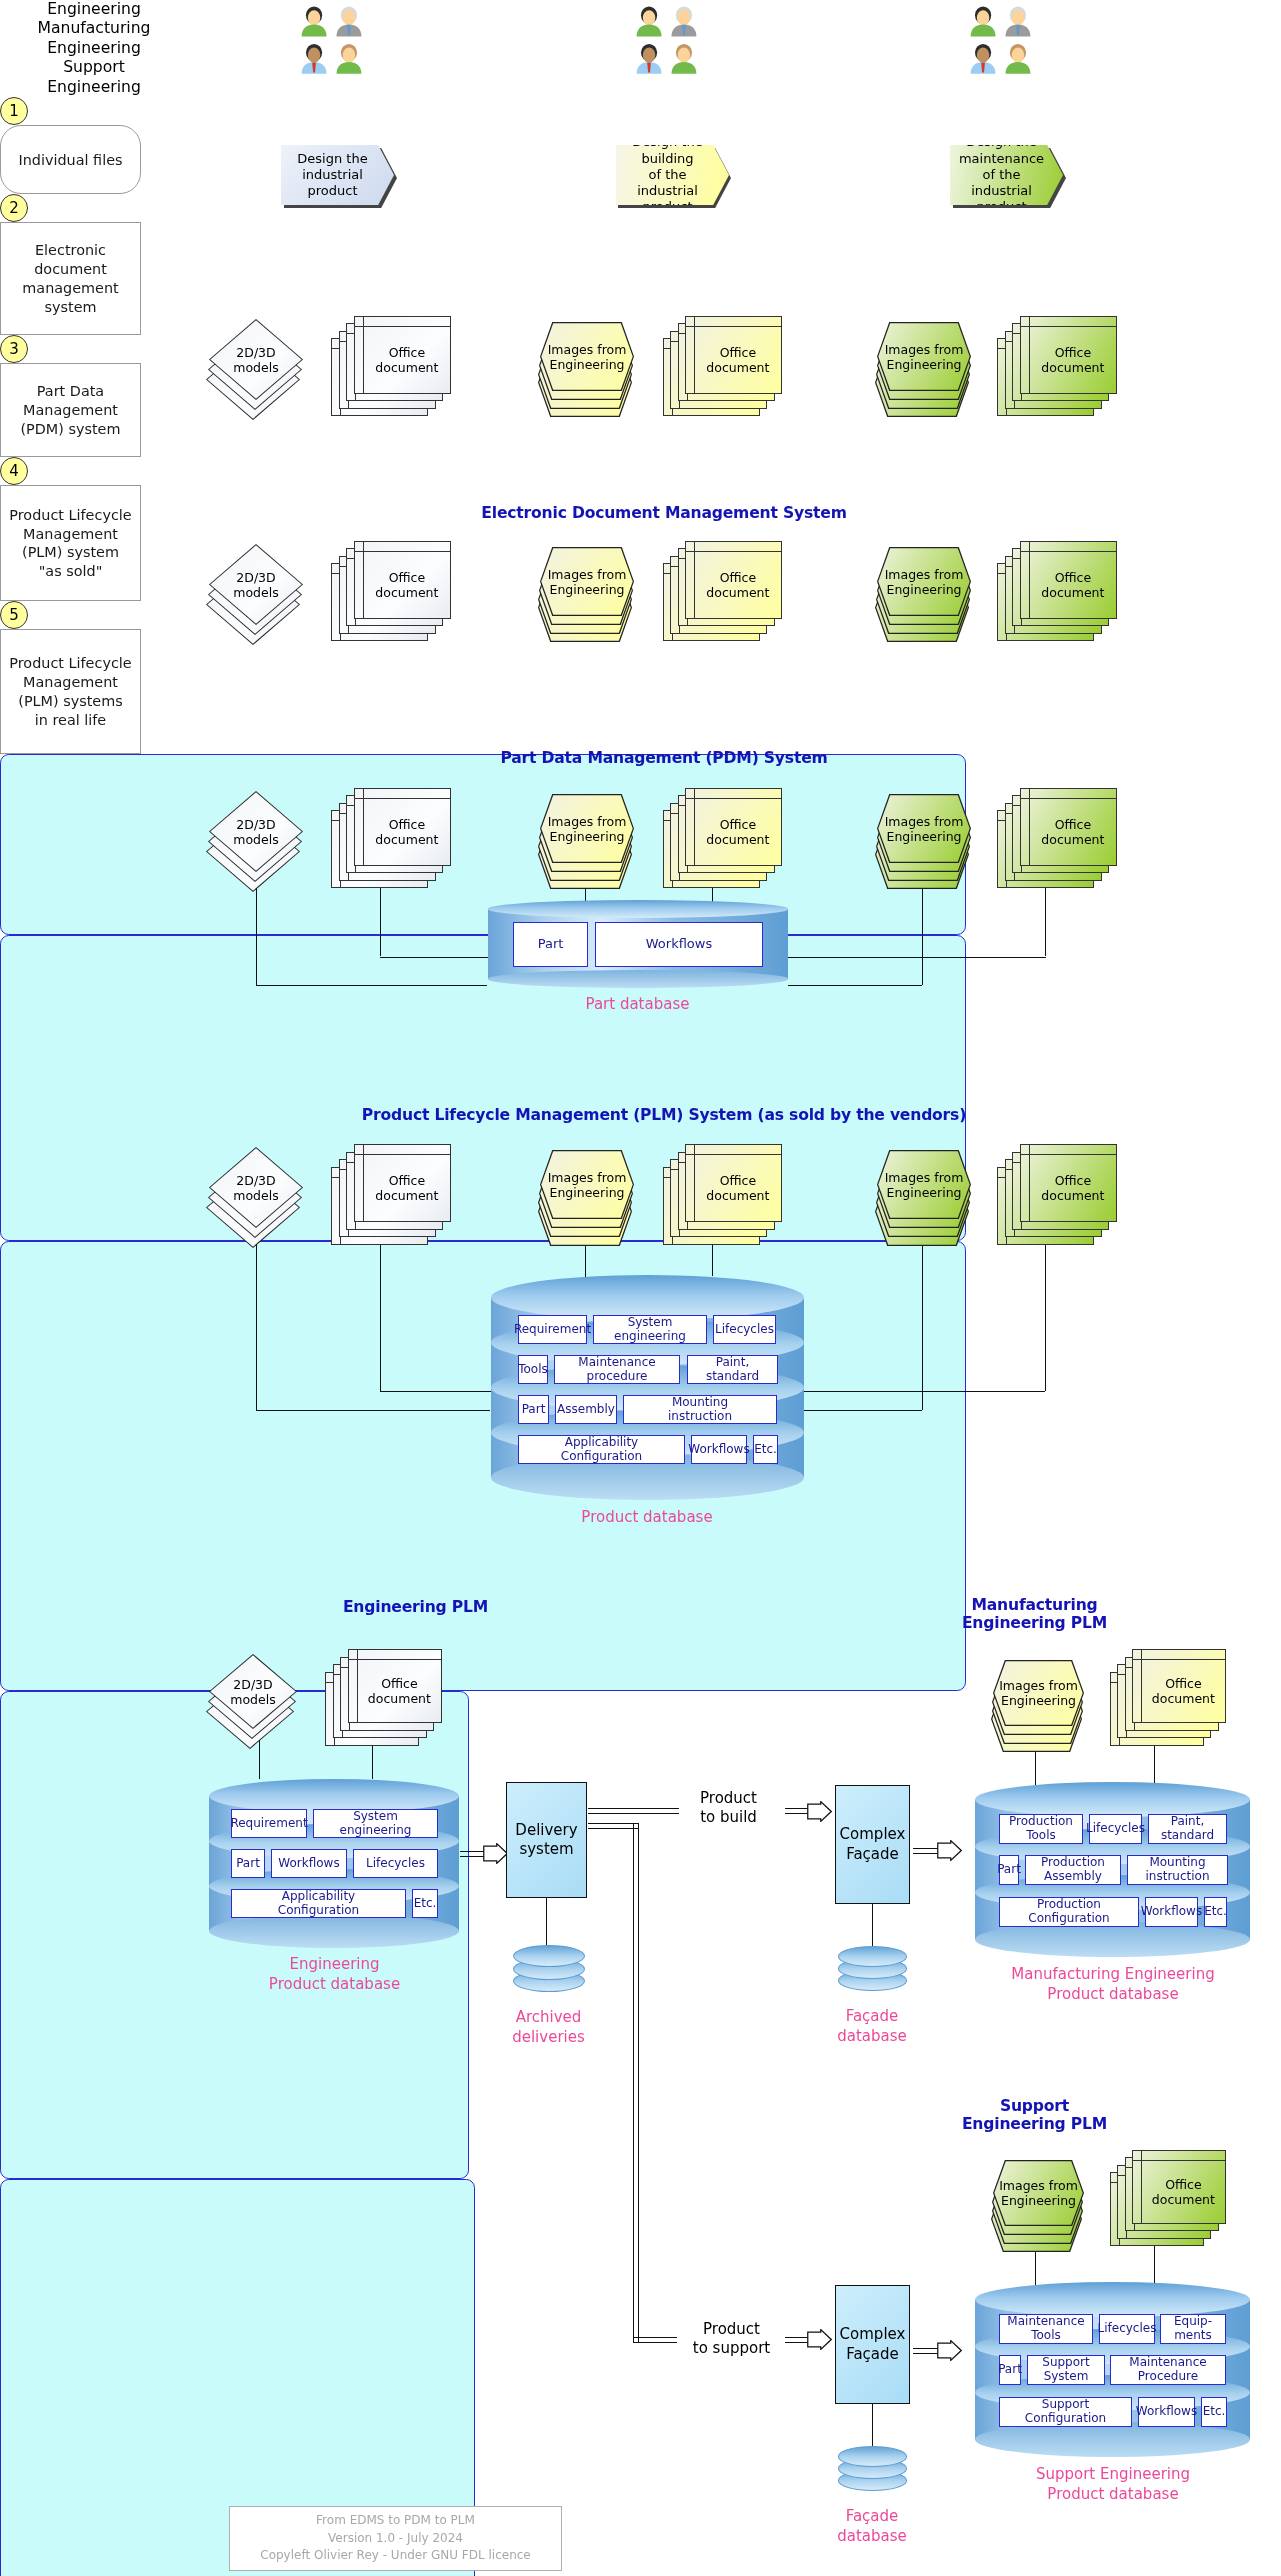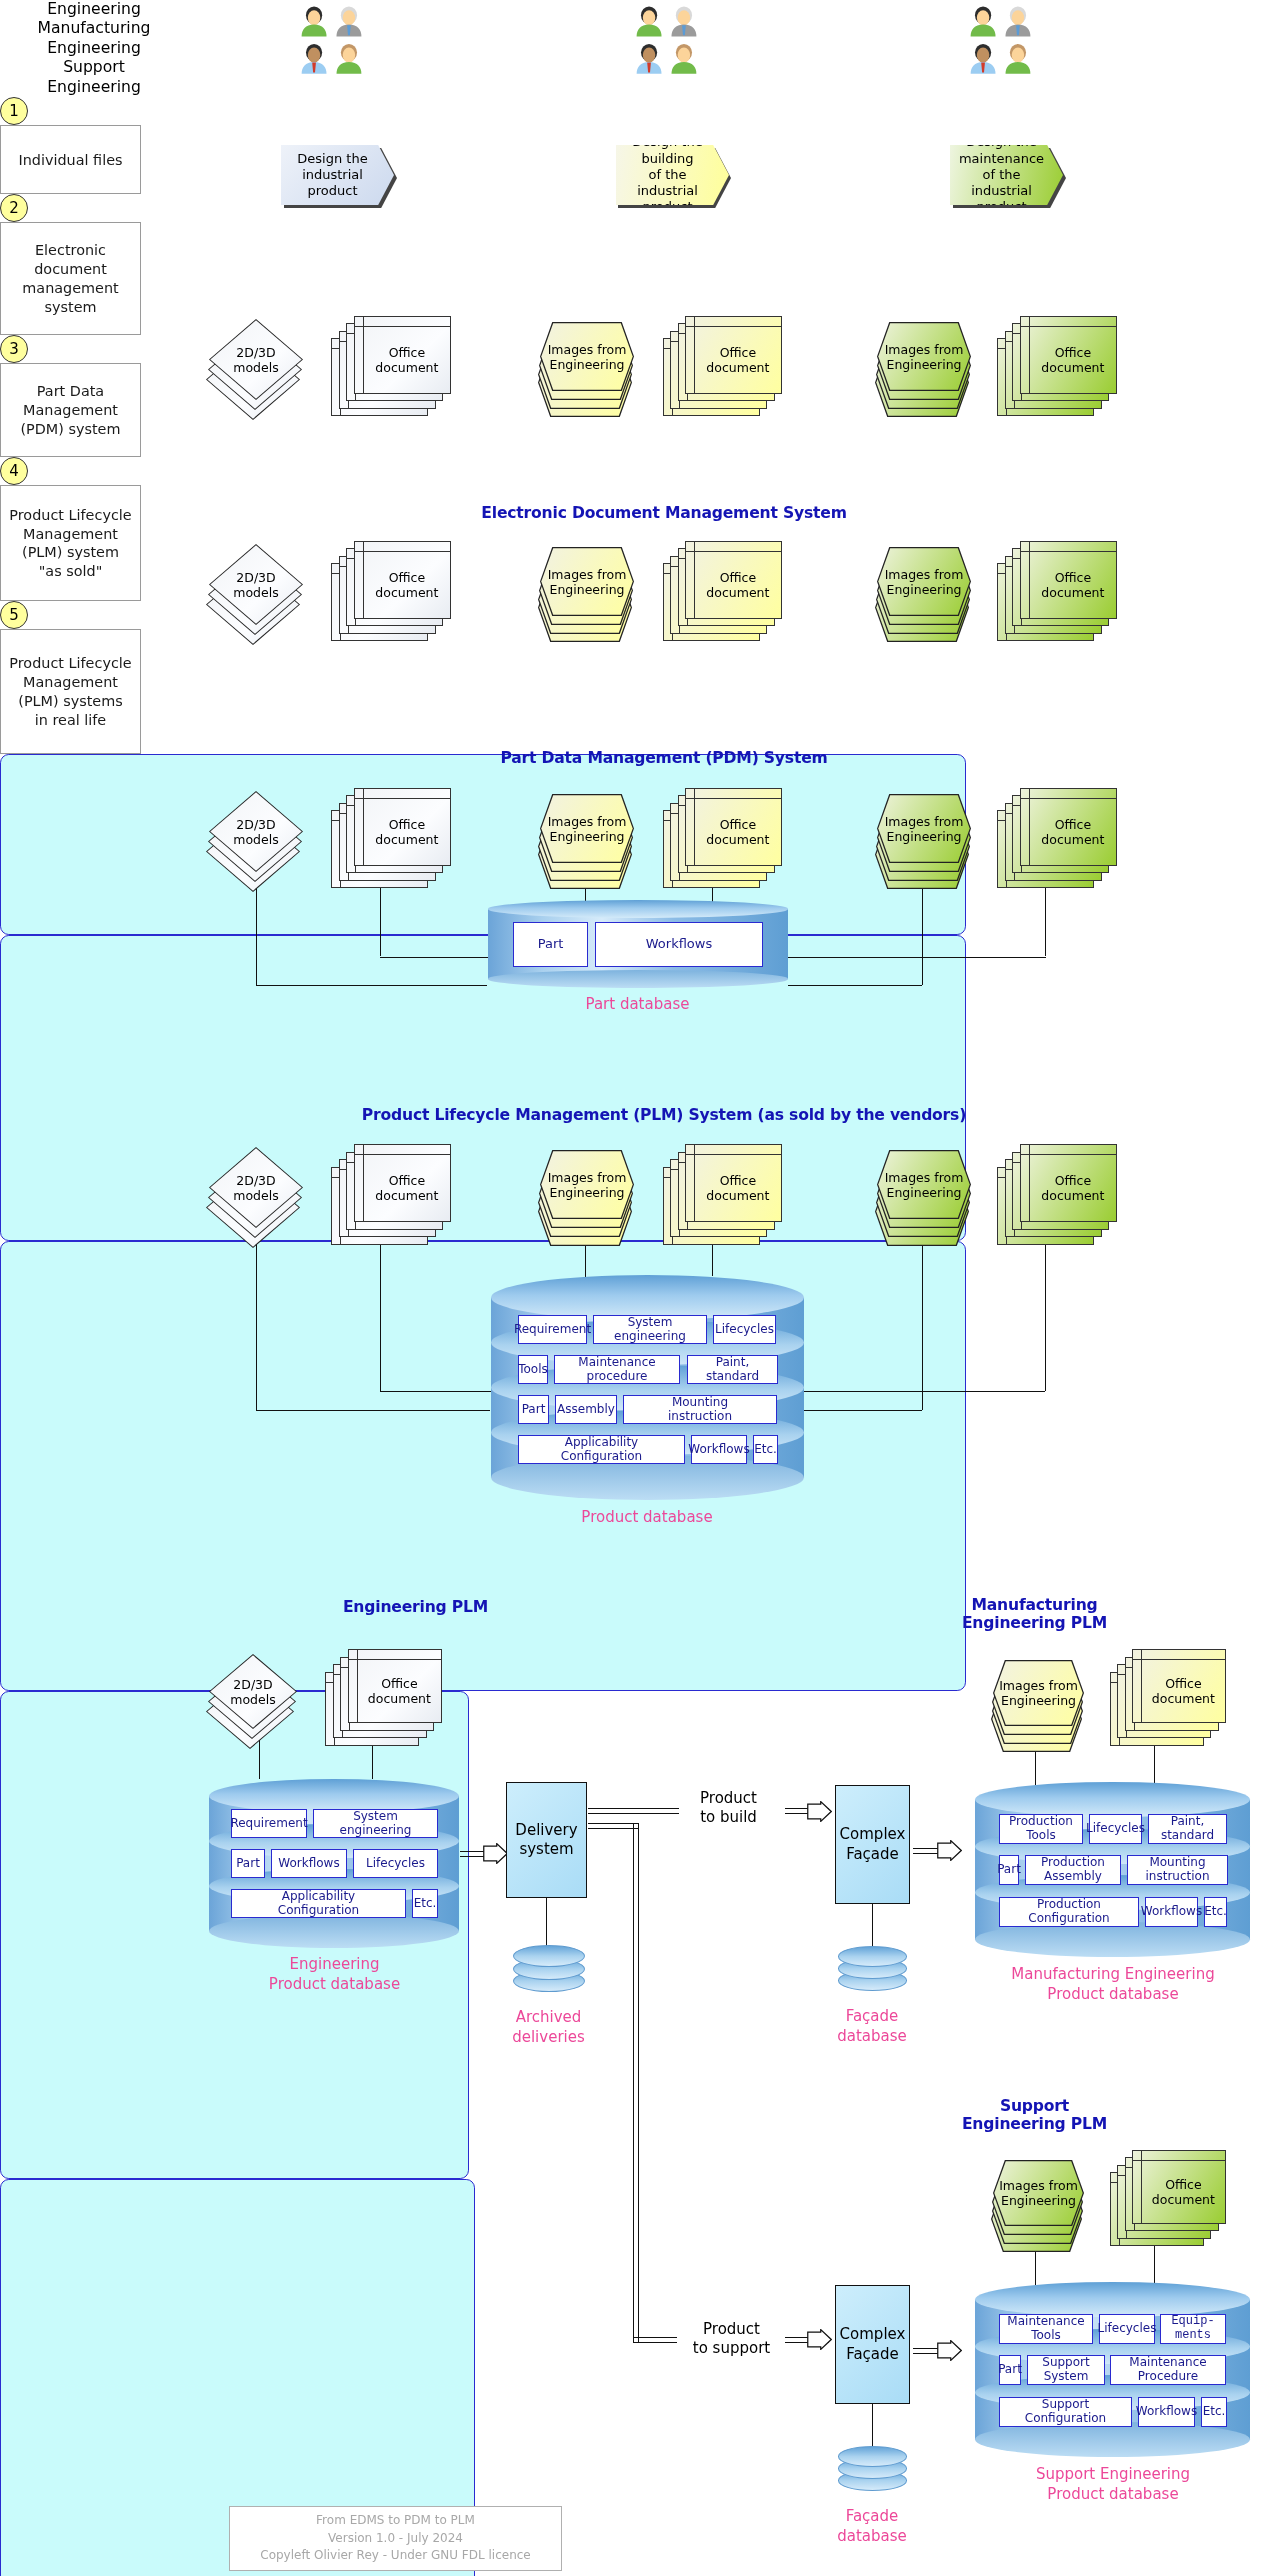--- a/index.html
+++ b/index.html
@@ -246,21 +246,21 @@
       <g transform="translate(62,62)">
    <ellipse cx="23" cy="14" rx="13" ry="14" fill="#c39767"></ellipse>
    <ellipse cx="23" cy="18" rx="10" ry="12" fill="#fcd49a"></ellipse>
    <path d="M23 29 C9 29 3 38 3 48 L43 48 C43 38 37 29 23 29 Z" fill="#72bb4a"></path>
    </g>
     </svg>
     <div class="role-label" style="left: 910px; top: 89px;">Support<br>Engineering</div>
     <div class="chev-shadow" style="left: 953px; top: 148px;"></div>
     <div class="chev grn" style="left: 950px; top: 145px;">Design the<br>maintenance of the<br>industrial product</div>
     <div class="step-circle" style="left: 66px; top: 335px;">1</div>
-    <div class="step-box" style="left: 8.8px; top: 366px; width: 141px; height: 69px;">Individual files</div>
+    <div class="step-box" style="left: 8.8px; top: 366px; width: 141px; height: 69px; border-radius: 21px;">Individual files</div>
     <div class="step-circle" style="left: 66px; top: 538px;">2</div>
     <div class="step-box" style="left: 8.8px; top: 563px; width: 141px; height: 113px;">Electronic<br>document<br>management<br>system</div>
     <div class="step-circle" style="left: 66px; top: 813px;">3</div>
     <div class="step-box" style="left: 8.8px; top: 838px; width: 141px; height: 94px;">Part Data<br>Management<br>(PDM) system</div>
     <div class="step-circle" style="left: 66px; top: 1207px;">4</div>
     <div class="step-box" style="left: 8.8px; top: 1235px; width: 141px; height: 116px;">Product Lifecycle<br>Management<br>(PLM) system<br>"as sold"</div>
     <div class="step-circle" style="left: 66px; top: 1713px;">5</div>
     <div class="step-box" style="left: 8.8px; top: 1744px; width: 141px; height: 125px;">Product Lifecycle<br>Management<br>(PLM) systems<br>in real life</div>
     <div class="dmd" style="left: 206px; top: 339px; width: 94px; height: 81px; z-index: 10;">
       <div class="dmd-in fill-white">2D/3D</div>
@@ -814,21 +814,21 @@
     <div class="db-caption" style="left: 819px; top: 2507px; width: 106px; font-size: 15px;">Façade<br>database</div>
     <div class="cyl" style="left: 975px; top: 2282px; width: 275px; height: 175px; z-index: 5;">
       <div class="body" style="top: 17.5px; height: 140px;"></div>
       <div class="bottom" style="top: 140px; height: 35px;"></div>
       <div class="ring" style="top: 47px; height: 35px;"></div>
       <div class="ring" style="top: 93px; height: 35px;"></div>
       <div class="top" style="top: 0px; height: 35px;"></div>
     </div>
     <div class="db-tile" style="left: 999px; top: 2314px; width: 94px; height: 30px; z-index: 40; font-size: 12px;">Maintenance<br>Tools</div>
     <div class="db-tile" style="left: 1099px; top: 2314px; width: 56px; height: 30px; z-index: 40; font-size: 12px;">Lifecycles</div>
-    <div class="db-tile" style="left: 1160px; top: 2314px; width: 66px; height: 30px; z-index: 40; font-size: 12px; font-family: Liberation Mono, monospace;">Equip-<br>ments</div>
+    <div class="db-tile" style="left: 1160px; top: 2314px; width: 66px; height: 30px; z-index: 40; font-size: 12px;">Equip-<br>ments</div>
     <div class="db-tile" style="left: 999px; top: 2355px; width: 22px; height: 30px; z-index: 40; font-size: 12px;">Part</div>
     <div class="db-tile" style="left: 1027px; top: 2355px; width: 78px; height: 30px; z-index: 40; font-size: 12px;">Support<br>System</div>
     <div class="db-tile" style="left: 1110px; top: 2355px; width: 116px; height: 30px; z-index: 40; font-size: 12px;">Maintenance<br>Procedure</div>
     <div class="db-tile" style="left: 999px; top: 2397px; width: 133px; height: 30px; z-index: 40; font-size: 12px;">Support<br>Configuration</div>
     <div class="db-tile" style="left: 1138px; top: 2397px; width: 57px; height: 30px; z-index: 40; font-size: 12px;">Workflows</div>
     <div class="db-tile" style="left: 1201px; top: 2397px; width: 26px; height: 30px; z-index: 40; font-size: 12px;">Etc.</div>
     <div class="db-caption" style="left: 938px; top: 2465px; width: 350px;">Support Engineering<br>Product database</div>
     <div class="ln" style="left: 1035px; top: 2229px; width: 1.3px; height: 56px;"></div>
     <div class="ln" style="left: 1154px; top: 2223px; width: 1.3px; height: 63px;"></div>
     <div class="ln" style="left: 913px; top: 2348px; width: 31px; height: 1.3px;"></div>

